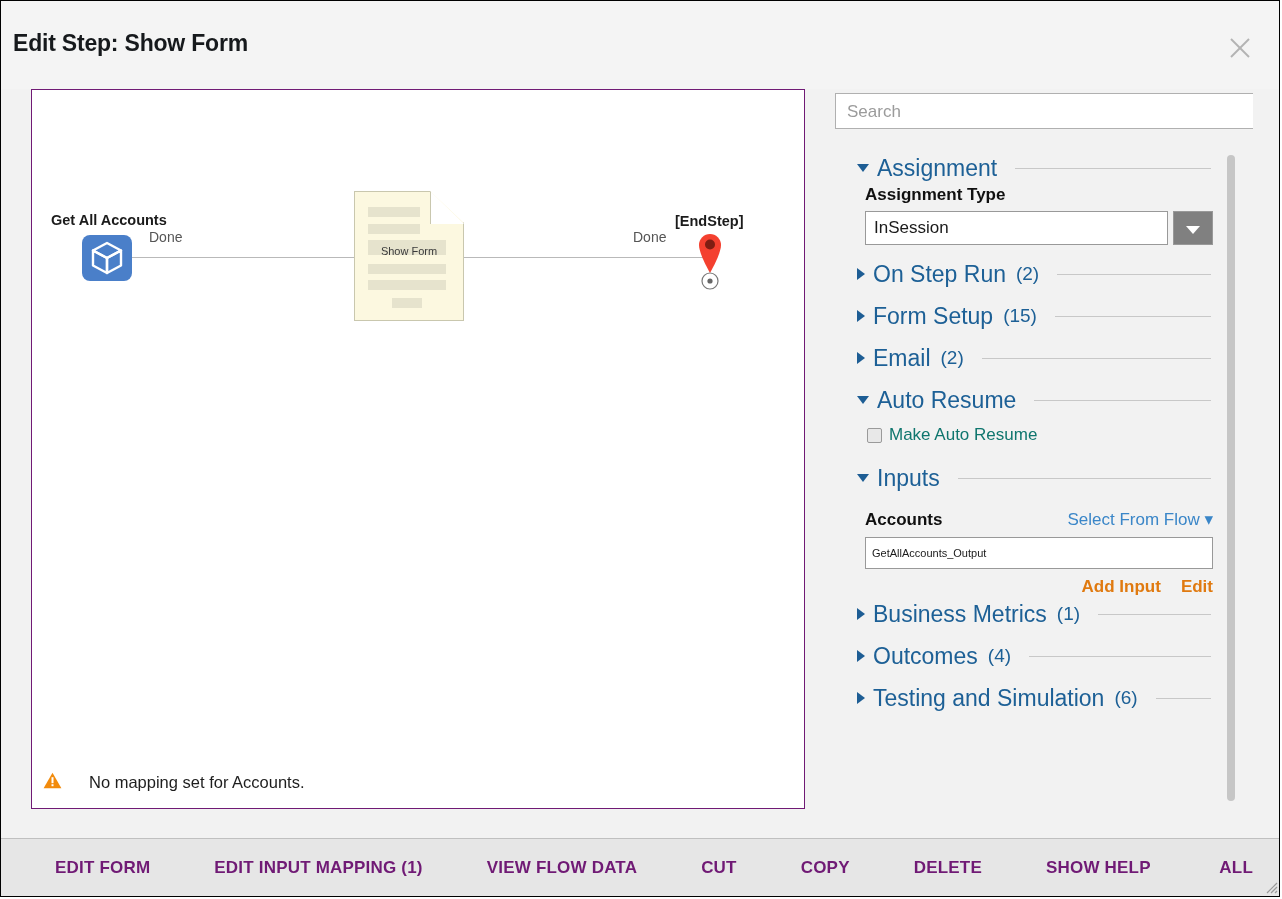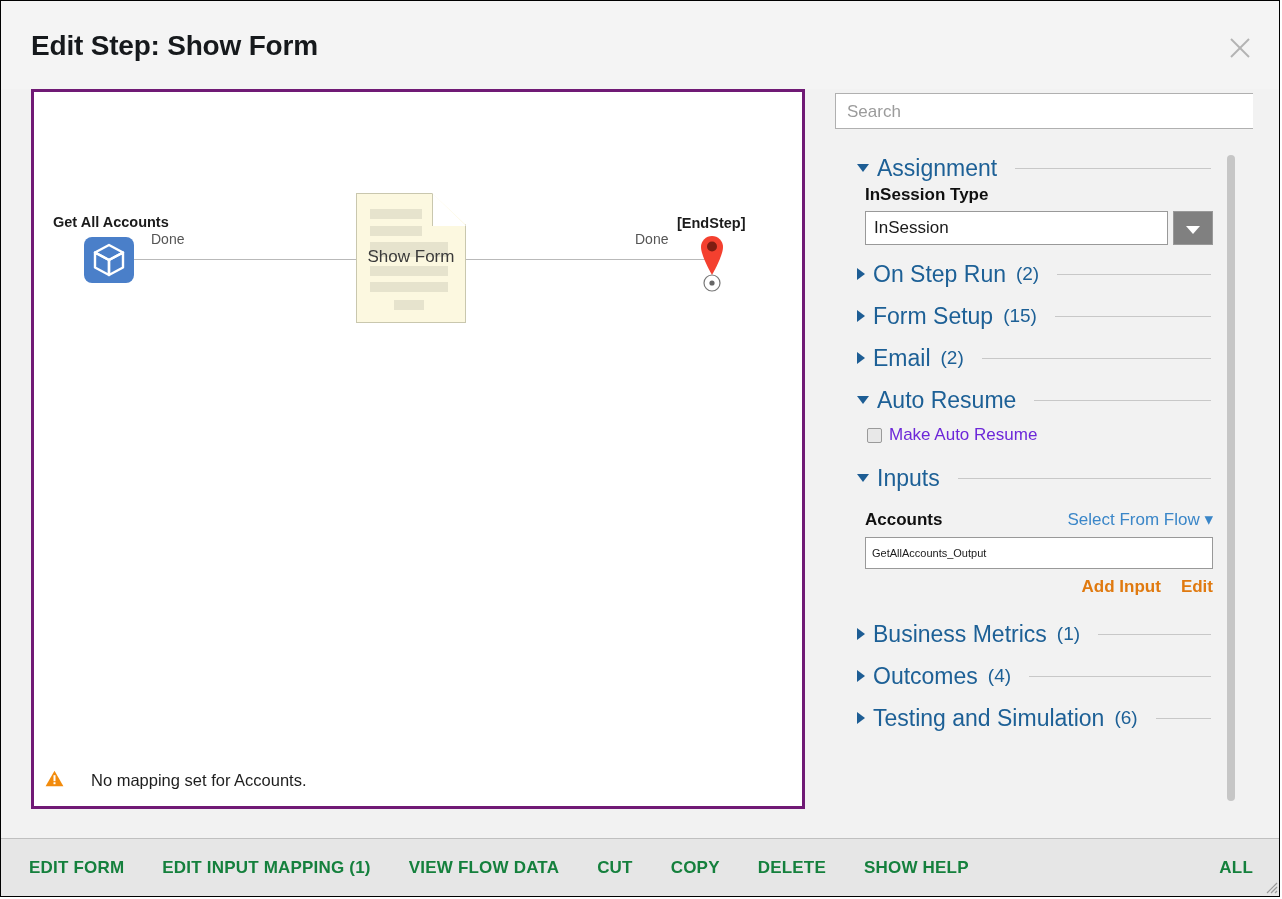--- a/index.html
+++ b/index.html
@@ -19,41 +19,41 @@
     overflow: hidden;
   }
   
   #titlebar {
     position: absolute;
     left: 0; top: 0; width: 1280px; height: 88px;
     background: #f4f4f4;
   }
   #dialog-title {
     position: absolute;
-    left: 30px; top: 29px;
-    font-size: 28px;
+    left: 12px; top: 29px;
+    font-size: 23px;
     font-weight: bold;
     color: #16191c;
     letter-spacing: -0.2px;
   }
   #close-button {
     position: absolute;
     right: 26px; top: 32px;
     width: 30px; height: 30px;
     cursor: pointer;
   }
   #close-button svg { display: block; }
 
   
   #canvas {
     position: absolute;
     left: 30px; top: 88px;
     width: 774px; height: 720px;
     background: #ffffff;
-    border: 3px solid #701a75;
+    border: 1px solid #701a75;
     box-sizing: border-box;
     overflow: hidden;
   }
   
   #node-get-accounts-label {
     position: absolute;
     left: 19px; top: 122px;
     font-size: 14.5px;
     font-weight: bold;
     color: #1b1b1b;
@@ -116,21 +116,21 @@
   #node-show-form .b2 { top: 33px; width: 52px; }
   #node-show-form .b3 { top: 49px; width: 78px; height: 15px; }
   #node-show-form .b4 { top: 73px; width: 78px; }
   #node-show-form .b5 { top: 89px; width: 78px; }
   #node-show-form .b6 { top: 107px; left: 38px; width: 30px; }
   #node-show-form-label {
     position: absolute;
     left: 0; top: 54px;
     width: 110px;
     text-align: center;
-    font-size: 17px;
+    font-size: 11px;
     color: #3a3a3a;
     z-index: 4;
   }
 
   
   #connector-2 {
     position: absolute;
     left: 432px; top: 167px;
     width: 246px; height: 1px;
     background: #b9b9b9;
@@ -312,21 +312,21 @@
   }
   #auto-resume-checkbox {
     width: 15px; height: 15px;
     border: 1px solid #9a9a9a;
     background: #e8e8e8;
     border-radius: 2px;
     box-sizing: border-box;
   }
   #auto-resume-label {
     font-size: 17px;
-    color: #6d28d9;
+    color: #0f766e;
   }
 
   #inputs-accounts-row {
     display: flex;
     align-items: baseline;
     margin-left: 30px;
     margin-top: 14px;
     width: 348px;
     justify-content: space-between;
   }
@@ -398,24 +398,25 @@
   #toolbar-right {
     position: absolute;
     right: 28px; top: 0;
     height: 58px;
     display: flex;
     align-items: center;
   }
   .toolbar-button {
     font-size: 17px;
     font-weight: bold;
-    color: #15803d;
+    color: #701a75;
     letter-spacing: 0.2px;
     cursor: pointer;
     white-space: nowrap;
+    margin-left: 26px;
   }
   #resize-grip {
     position: absolute;
     right: 3px; bottom: 2px;
     width: 14px; height: 14px;
     cursor: nwse-resize;
   }
 </style>
 </head>
 <body>
@@ -500,21 +501,21 @@
     </div>
 
     <div id="panel-scroll">
       <div id="panel-content">
 
         <div class="section-header">
           <span class="tri tri-down"></span>
           <span class="title">Assignment</span>
           <span class="rule"></span>
         </div>
-        <div class="field-label">InSession Type</div>
+        <div class="field-label">Assignment Type</div>
         <div id="assignment-type-row">
           <div id="assignment-type-value">InSession</div>
           <div id="assignment-type-arrow">
               <i></i>
             </div>
         </div>
 
         <div class="section-header" style="margin-top:12px">
           <span class="tri tri-right"></span>
           <span class="title">On Step Run</span>
@@ -557,21 +558,21 @@
             <span>Select From Flow</span>
             <span>▾</span>
           </span>
         </div>
         <div id="inputs-value-field">GetAllAccounts_Output</div>
         <div id="inputs-actions">
           <span class="orange-link">Add Input</span>
           <span class="orange-link">Edit</span>
         </div>
 
-        <div class="section-header" style="margin-top:20px">
+        <div class="section-header" style="">
           <span class="tri tri-right"></span>
           <span class="title">Business Metrics</span>
           <span class="count">(1)</span>
           <span class="rule"></span>
         </div>
 
         <div class="section-header" style="margin-top:8px">
           <span class="tri tri-right"></span>
           <span class="title">Outcomes</span>
           <span class="count">(4)</span>

